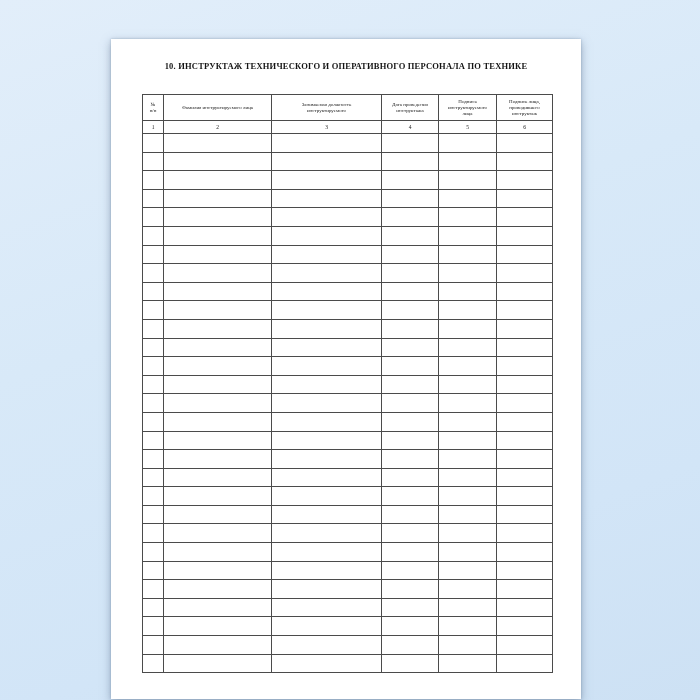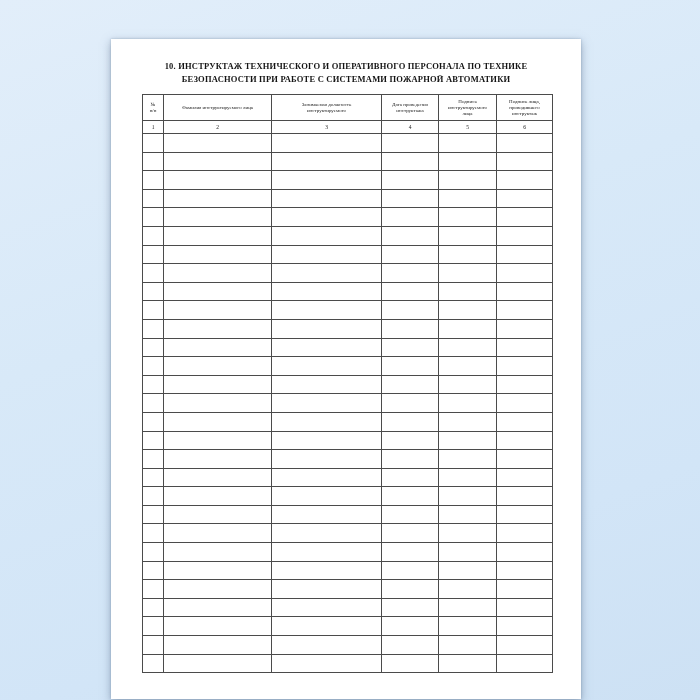--- a/index.html
+++ b/index.html
@@ -59,21 +59,20 @@
   col.c4 { width: 57px; }
   col.c5 { width: 58px; }
   col.c6 { width: 56px; }
 </style>
 </head>
 <body>
 
 <div class="page">
   <div class="title">
     <div>10. ИНСТРУКТАЖ ТЕХНИЧЕСКОГО И ОПЕРАТИВНОГО ПЕРСОНАЛА ПО ТЕХНИКЕ</div>
-    <div>БЕЗОПАСНОСТИ ПРИ РАБОТЕ С СИСТЕМАМИ ПОЖАРНОЙ АВТОМАТИКИ</div>
   </div>
 
   <table class="reg-table">
     <colgroup>
         <col class="c1">
         <col class="c2">
         <col class="c3">
         <col class="c4">
         <col class="c5">
         <col class="c6">

